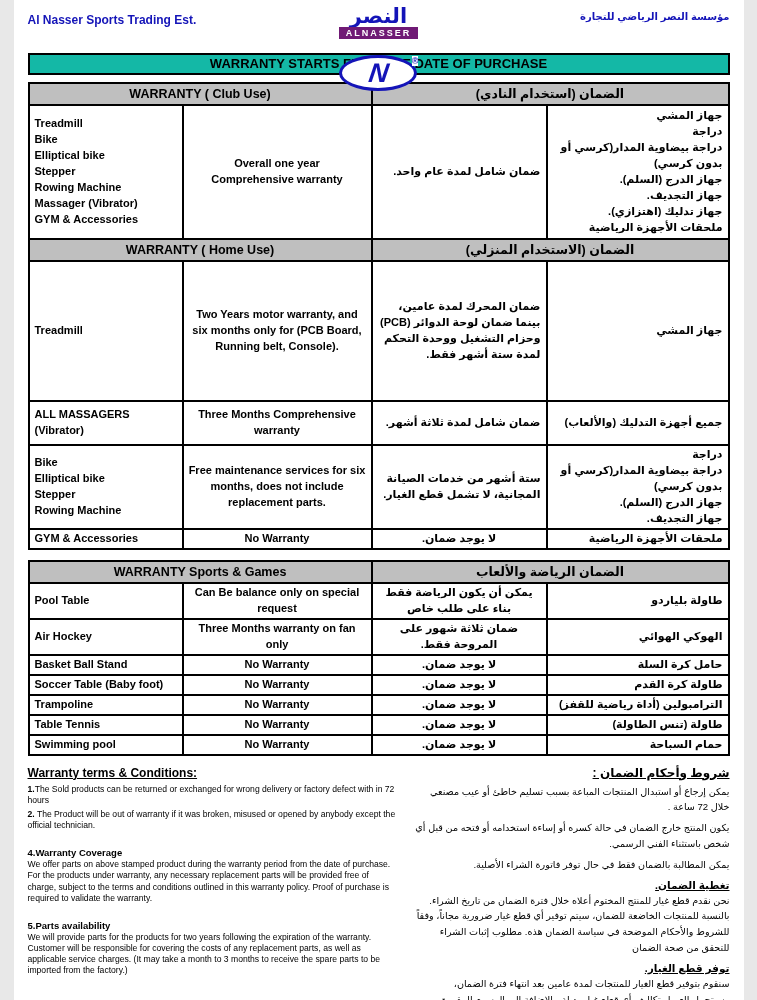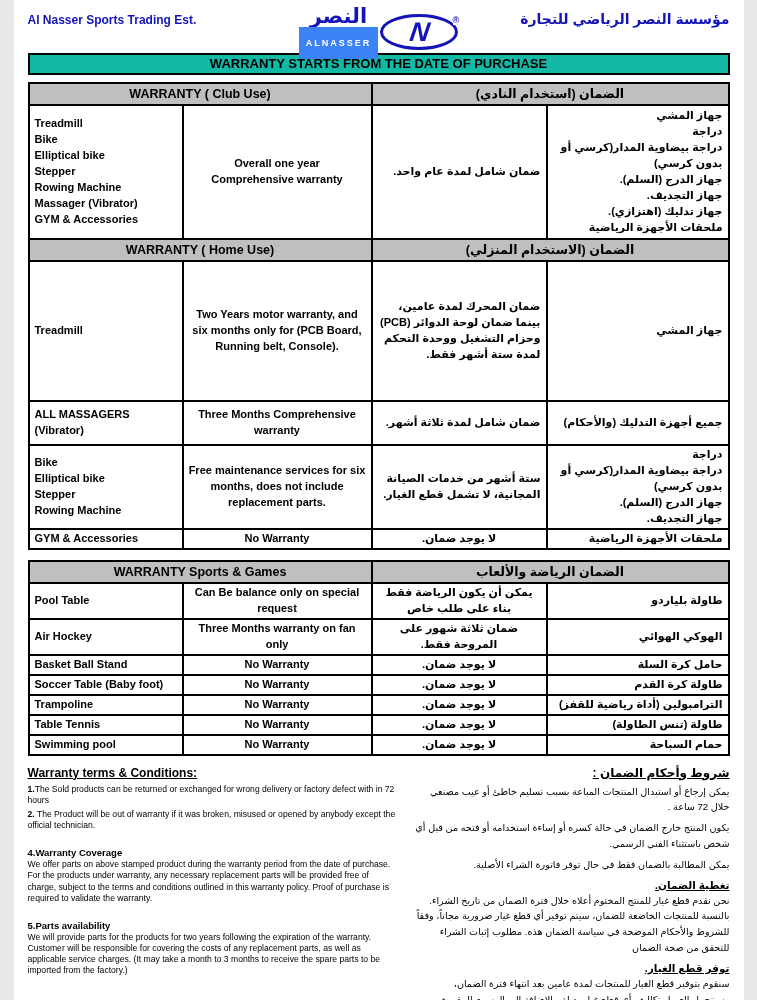--- a/index.html
+++ b/index.html
@@ -3,25 +3,25 @@
 <meta charset="utf-8">
 <style>
   * { margin:0; padding:0; box-sizing:border-box; }
   html,body { background:#e8e8e8; }
   body { font-family:"Liberation Sans","DejaVu Sans",sans-serif; color:#000; }
   .page { width:730px; height:1000px; background:#fff; margin:0 auto; padding:5px 14px 0 14px; overflow:hidden; position:relative; }
 
   
   .header { display:flex; justify-content:space-between; align-items:flex-start; height:46px; }
   .company-en { color:#1414b8; font-weight:bold; font-size:12px; padding-top:8px; width:220px; }
-  .company-ar { color:#1414b8; font-weight:bold; font-size:14px; padding-top:6px; width:220px; text-align:right; }
-  .logo { display:flex; align-items:center; gap:2px; }
+  .company-ar { color:#1414b8; font-weight:bold; font-size:10px; padding-top:6px; width:220px; text-align:right; }
+  .logo { display:flex; align-items:center; gap:16px;flex-direction:column; }
   .logo-col { display:flex; flex-direction:column; align-items:center; }
   .logo-ar { color:#1414b8; font-weight:bold; font-size:21px; line-height:1.0; }
-  .logo-bar { background:#3b82f6; color:#fff; font-size:9px; font-weight:bold; letter-spacing:2px; padding:11px 7px; margin-top:1px; }
+  .logo-bar { background:#701a75; color:#fff; font-size:9px; font-weight:bold; letter-spacing:2px; padding:1px 7px; margin-top:1px; }
   .logo-ellipse { position:relative; width:78px; height:36px; border:3px solid #1414b8; border-radius:50%; display:flex; align-items:center; justify-content:center; background:#fff; }
   .logo-n { color:#1414b8; font-size:27px; font-weight:bold; font-style:italic; transform:skewX(-8deg); line-height:1; }
   .logo-reg { position:absolute; right:-4px; top:-2px; color:#1414b8; font-size:9px; font-weight:bold; background:#fff; }
 
   
   .banner { border:2px solid #000; background:#14b8a6; text-align:center; font-weight:bold; font-size:13px; padding:1px 0 2px; margin-top:2px; }
 
   
   table.wtable { width:100%; border-collapse:collapse; table-layout:fixed; }
   table.club { margin-top:7px; }
@@ -128,21 +128,21 @@
     <tr class="r-home1">
       <td class="left big">Treadmill</td>
       <td class="center">Two Years motor warranty, and six months only for (PCB Board, Running belt, Console).</td>
       <td class="ar" dir="rtl">ضمان المحرك لمدة عامين، بينما ضمان لوحة الدوائر (PCB) وحزام التشغيل ووحدة التحكم لمدة ستة أشهر فقط.</td>
       <td class="ar med" dir="rtl">جهاز المشي</td>
     </tr>
     <tr class="r-home2">
       <td class="left">ALL MASSAGERS (Vibrator)</td>
       <td class="center">Three Months Comprehensive warranty</td>
       <td class="ar" dir="rtl">ضمان شامل لمدة ثلاثة أشهر.</td>
-      <td class="ar" dir="rtl">جميع أجهزة التدليك (والأحكام)</td>
+      <td class="ar" dir="rtl">جميع أجهزة التدليك (والألعاب)</td>
     </tr>
     <tr class="r-home3">
       <td class="left pre">Bike
 Elliptical bike
 Stepper
 Rowing Machine</td>
       <td class="center">Free maintenance services for six months, does not include replacement parts.</td>
       <td class="ar" dir="rtl">ستة أشهر من خدمات الصيانة المجانية، لا تشمل قطع الغيار.</td>
       <td class="ar pre" dir="rtl">دراجة
 دراجة بيضاوية المدار(كرسي أو بدون كرسي)

